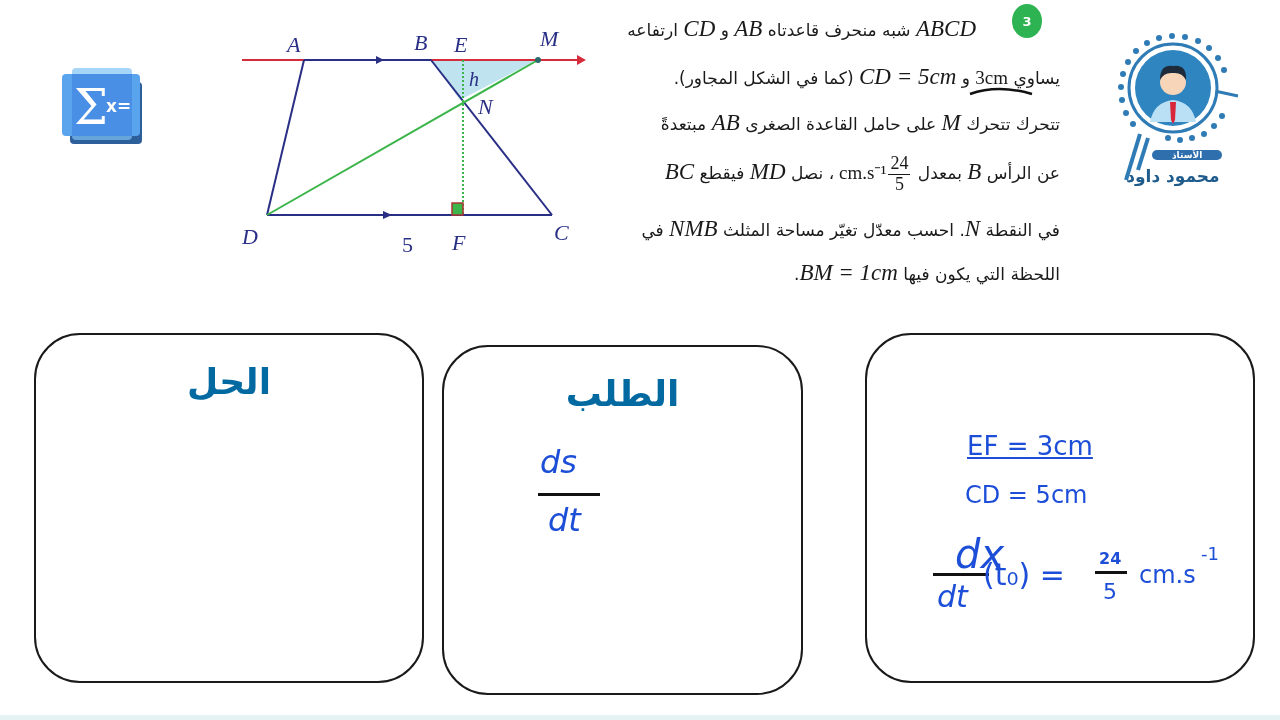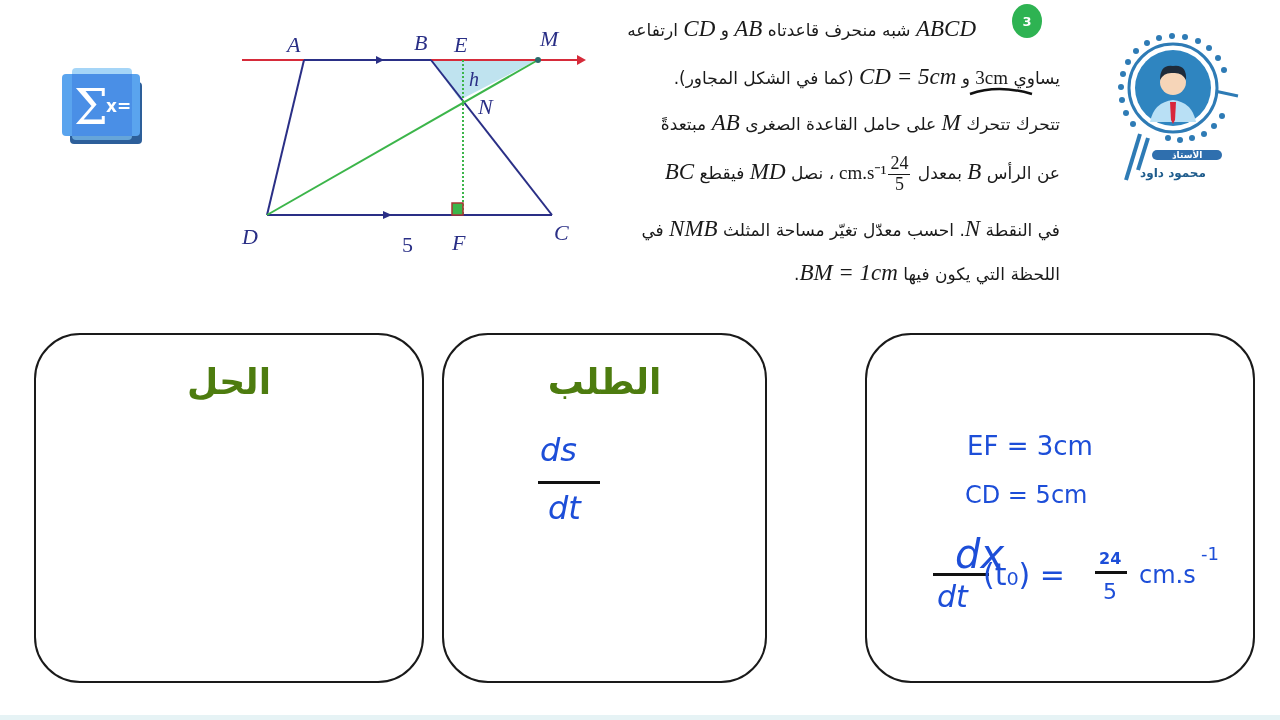--- a/index.html
+++ b/index.html
@@ -1,39 +1,39 @@
 <!DOCTYPE html>
 <html><head>
 <meta charset="utf-8">
 <style>
   * { box-sizing: border-box; margin: 0; padding: 0; }
   html, body { width: 1280px; height: 720px; background: #ffffff; overflow: hidden; }
   body { position: relative; font-family: "DejaVu Serif", serif; }
 
   .app-icon { position: absolute; left: 62px; top: 68px; width: 82px; height: 78px; }
   .logo { position: absolute; left: 1110px; top: 30px; width: 135px; height: 160px; }
-  .logo-name { position: absolute; left: 1118px; top: 166px; width: 110px; text-align: center; font-family: "DejaVu Sans", sans-serif; font-weight: bold; font-size: 12px; color: #1f5c8c; }
+  .logo-name { position: absolute; left: 1118px; top: 166px; width: 110px; text-align: center; font-family: "DejaVu Sans", sans-serif; font-weight: bold; font-size: 17px; color: #1f5c8c; }
   .logo-title { position: absolute; left: 1152px; top: 150px; padding: 0 20px; border-radius: 8px; background: #2f6fae; color: #fff; font-size: 9px; font-family: "DejaVu Sans", sans-serif; font-weight: bold; }
 
   .figure { position: absolute; left: 232px; top: 22px; width: 360px; height: 245px; }
 
   .problem { position: absolute; left: 598px; top: 8px; width: 462px; direction: rtl; text-align: right; }
   .badge { position: absolute; left: 1012px; top: 4px; width: 30px; height: 34px; border-radius: 50%; background: #2eb352; color: #fff; font-family: "DejaVu Sans", sans-serif; font-weight: bold; font-size: 13px; display: flex; align-items: center; justify-content: center; }
   .problem-line { position: absolute; right: 0; white-space: nowrap; font-family: "DejaVu Sans", sans-serif; font-size: 17px; color: #1a1a1a; }
   .problem-line .m { font-family: "Liberation Serif", serif; font-style: italic; font-size: 23px; text-align: center; }
   .problem-line .u { font-family: "Liberation Serif", serif; font-size: 19px; }
   .frac { display: inline-flex; flex-direction: column; align-items: center; vertical-align: middle; font-family: "Liberation Serif", serif; font-size: 18px; line-height: 1.1; margin: 0 2px; }
   .frac .num { border-bottom: 1px solid #1a1a1a; padding: 0 2px; }
   .underline-stroke { position: absolute; left: 968px; top: 84px; width: 66px; height: 14px; }
 
   .card { position: absolute; top: 333px; height: 350px; border: 2px solid #1a1a1a; border-radius: 46px; background: #fff; }
   .card-solution { left: 34px; width: 390px; }
-  .card-required { left: 442px; width: 325px; }
+  .card-required { left: 442px; width: 361px; margin-top: 12px; }
   .card-given { left: 865px; width: 390px; }
-  .card-title { position: absolute; top: 26px; left: 0; width: 100%; text-align: center; font-family: "DejaVu Sans", sans-serif; font-weight: bold; font-size: 36px; color: #4d7c0f; }
+  .card-title { position: absolute; top: 26px; left: 0; width: 100%; text-align: center; font-family: "DejaVu Sans", sans-serif; font-weight: bold; font-size: 36px; color: #0369a1; }
 
   .hand { position: absolute; font-family: "DejaVu Sans", sans-serif; color: #1d4ed8; }
   .bottom-bar { position: absolute; left: 0; top: 715px; width: 1280px; height: 5px; background: #e6f3f5; }
 </style>
 </head>
 <body>
 
 <div class="app-icon">
   <svg width="82" height="78" viewBox="0 0 82 78">
     <rect x="8" y="14" width="72" height="62" rx="4" fill="#2d5f9a"></rect>
@@ -147,21 +147,21 @@
 </div>
 
 <div class="card card-required">
   <div class="card-title">الطلب</div>
   <div class="hand" style="left:96px; top:96px; font-size:32px; font-style:italic;">ds</div>
   <div style="position:absolute; left:94px; top:146px; width:62px; height:3px; background:#111;"></div>
   <div class="hand" style="left:104px; top:154px; font-size:32px; font-style:italic;">dt</div>
 </div>
 
 <div class="card card-given">
-  <div class="hand" style="left:100px; top:96px; font-size:26px;">EF = 3cm</div>
+  <div class="hand" style="left:100px; top:96px; font-size:26px;text-decoration:underline;">EF = 3cm</div>
   <div class="hand" style="left:98px; top:146px; font-size:24px;">CD = 5cm</div>
   <div class="hand" style="left:88px; top:196px; font-size:40px; font-style:italic;">dx</div>
   <div style="position:absolute; left:66px; top:238px; width:56px; height:3px; background:#111;"></div>
   <div class="hand" style="left:70px; top:244px; font-size:30px; font-style:italic;">dt</div>
   <div class="hand" style="left:116px; top:222px; font-size:30px;">(t₀) =</div>
   <div class="hand" style="left:232px; top:214px; font-size:16px; font-weight:bold;">24</div>
   <div style="position:absolute; left:228px; top:236px; width:32px; height:3px; background:#111;"></div>
   <div class="hand" style="left:236px; top:244px; font-size:22px;">5</div>
   <div class="hand" style="left:272px; top:226px; font-size:24px;">cm.s</div>
   <div class="hand" style="left:334px; top:208px; font-size:18px;">-1</div>

